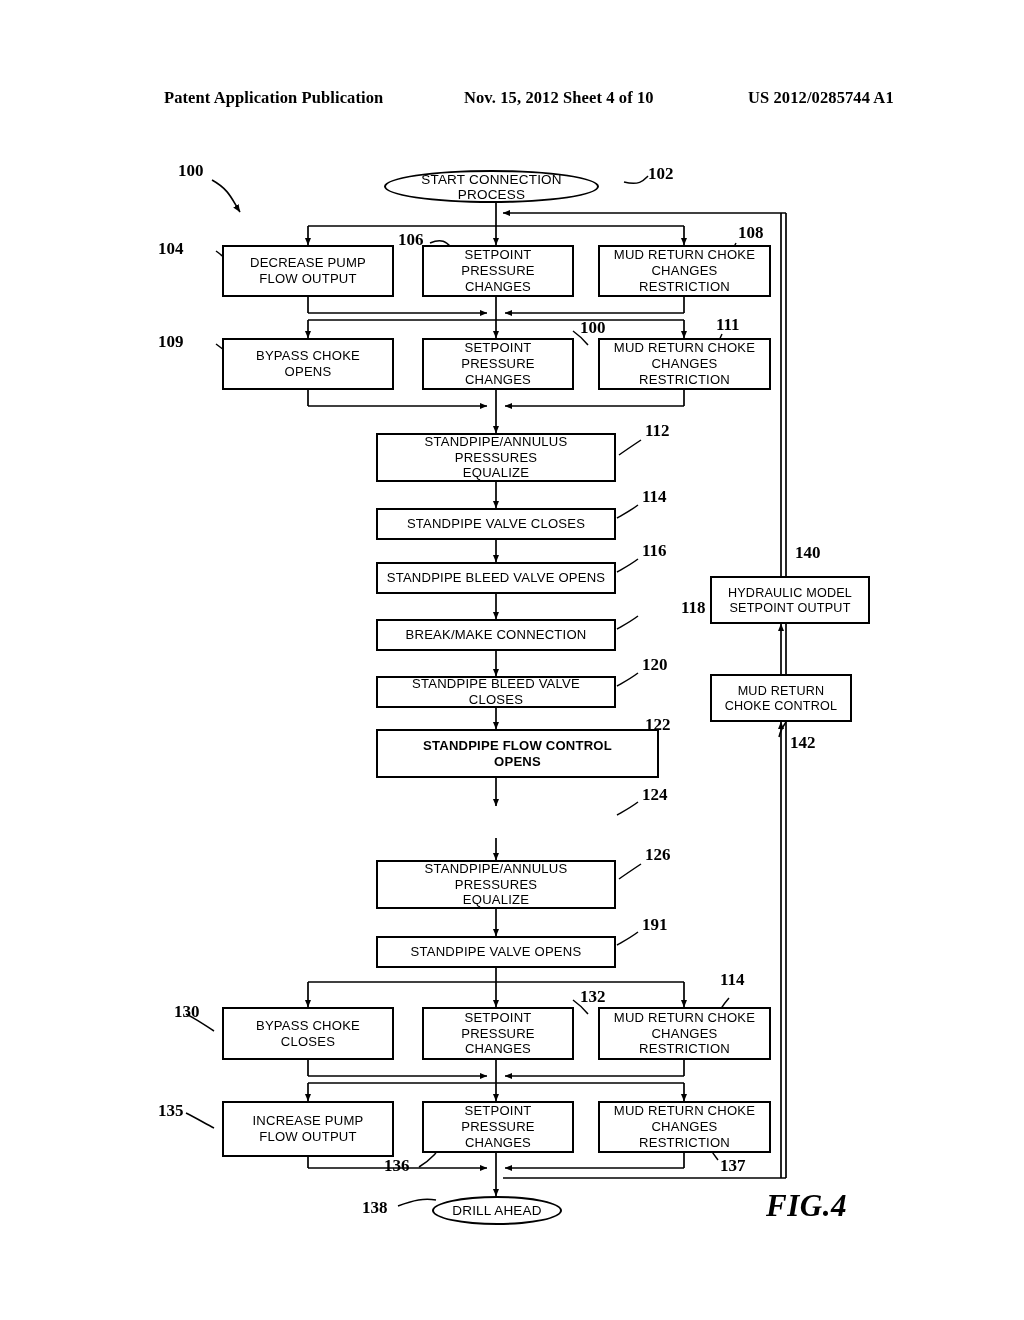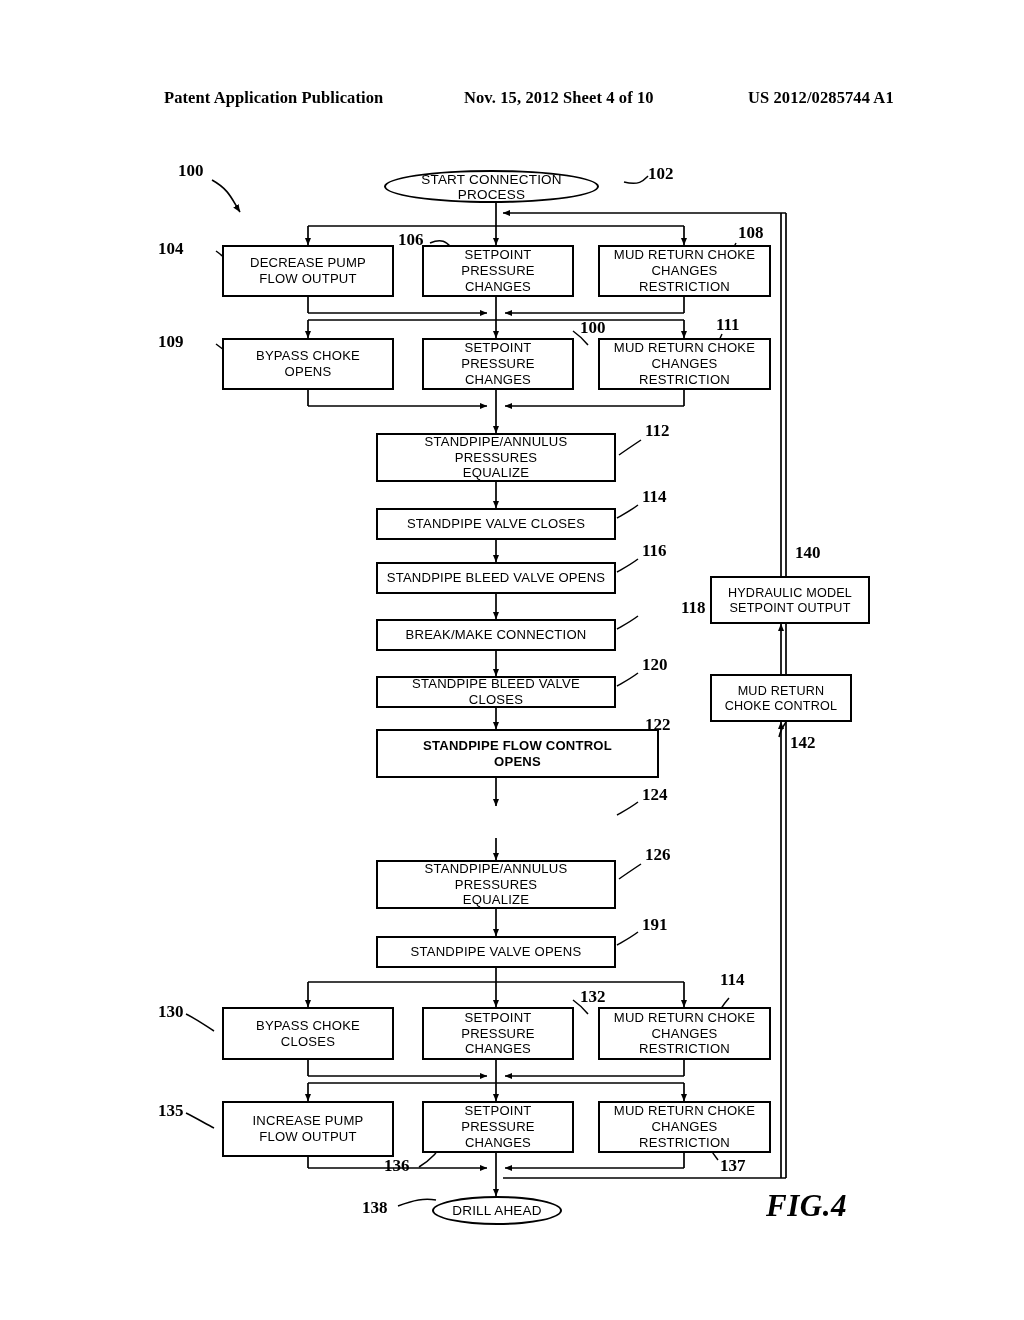--- a/index.html
+++ b/index.html
@@ -242,21 +242,21 @@
 
   <div class="box" style="left:376px;top:936px;width:240px;height:32px;">
     <span class="t">STANDPIPE  VALVE  OPENS</span>
   </div>
   <div class="ref" style="left:642px;top:915px;">191</div>
 
   <div class="box" style="left:222px;top:1007px;width:172px;height:53px;">
     <span class="t" style="white-space:pre-line;">BYPASS  CHOKE
 CLOSES</span>
   </div>
-  <div class="ref" style="left:158px;top:1002px;text-align:center;">130</div>
+  <div class="ref" style="left:174px;top:1002px;text-align:center;">130</div>
 
   <div class="box" style="left:422px;top:1007px;width:152px;height:53px;">
     <span class="t" style="white-space:pre-line;">SETPOINT  PRESSURE
 CHANGES</span>
   </div>
   <div class="ref" style="left:580px;top:987px;">132</div>
 
   <div class="box" style="left:598px;top:1007px;width:173px;height:53px;">
     <span class="t" style="white-space:pre-line;">MUD  RETURN  CHOKE
 CHANGES  RESTRICTION</span>

